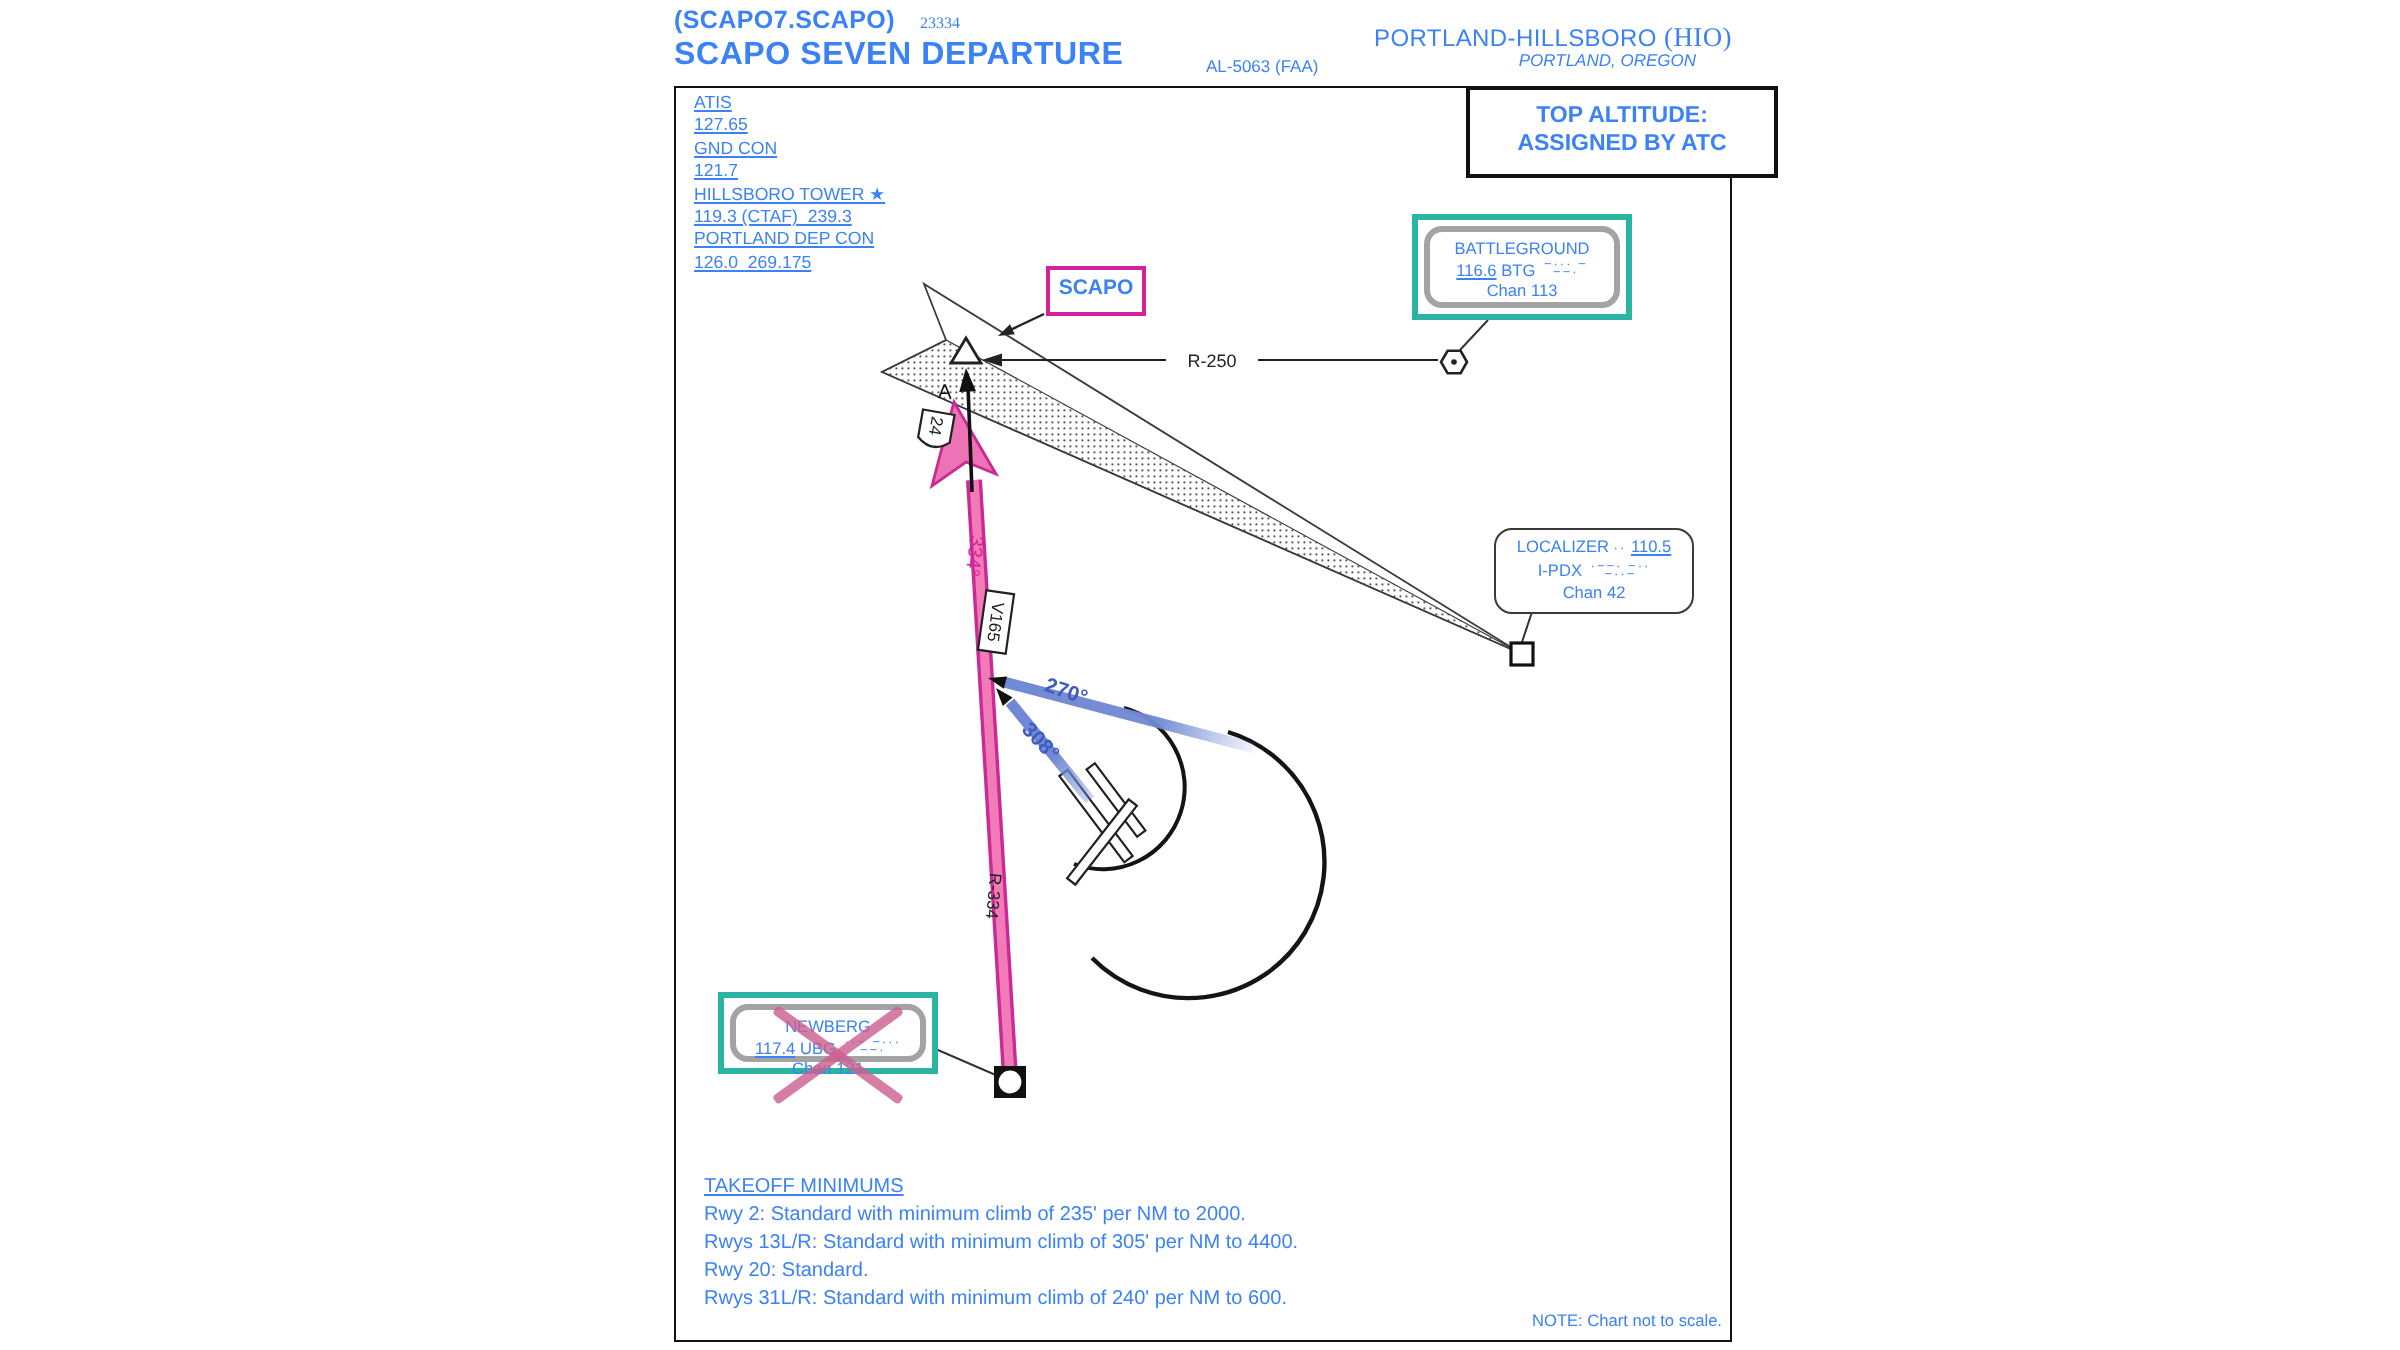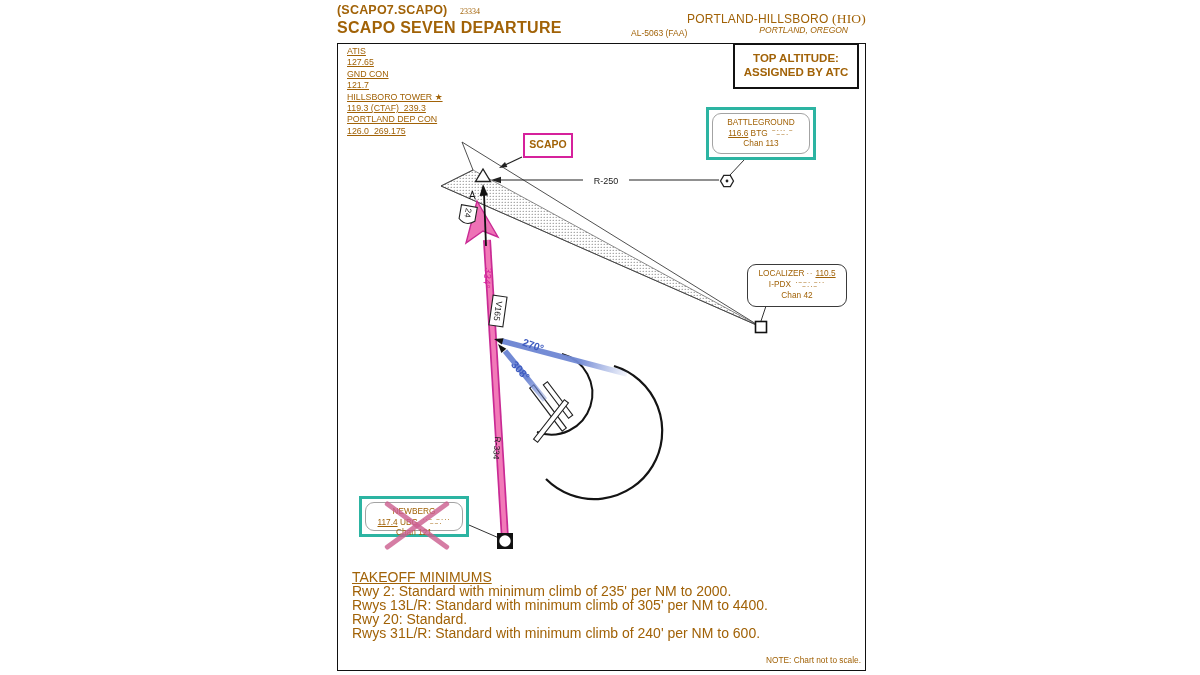--- a/index.html
+++ b/index.html
@@ -1,53 +1,53 @@
 <!DOCTYPE html>
 <html><head>
 <meta charset="utf-8">
 <style>
   html,body{margin:0;padding:0;background:#fff;}
   .page{position:relative;width:1200px;height:675px;background:#fff;overflow:hidden;
-        font-family:"Liberation Sans",sans-serif;color:#a16207;}
+        font-family:"Liberation Sans",sans-serif;color:#3b82f6;}
   .abs{position:absolute;}
   .pre{white-space:pre;text-decoration:underline;}
   
   .proc-code{left:337px;top:3px;font-size:12.5px;font-weight:600;letter-spacing:.2px;}
   .edition{left:460px;top:7px;font-size:8px;font-family:Liberation Serif, serif;}
   .proc-name{left:337px;top:19px;font-size:16px;font-weight:600;letter-spacing:.3px;}
-  .chart-ref{left:603px;top:28px;font-size:8.5px;margin-left:28px;}
+  .chart-ref{left:603px;top:28px;font-size:8.5px;}
   .airport{right:334px;top:11px;font-size:12px;text-align:right;letter-spacing:.2px;}
   .airport .serif{font-family:"Liberation Serif",serif;font-size:13.5px;}
   .city{right:352px;top:25px;font-size:8.5px;text-align:right;font-style:italic;}
   
   .chart-frame{left:337px;top:43px;width:529px;height:628px;border:1.6px solid #111;box-sizing:border-box;}
-  .top-alt{left:733px;top:43px;width:126px;height:46px;border:2.2px solid #111;background:#fff;
+  .top-alt{left:733px;top:43px;width:156px;height:46px;border:2.2px solid #111;background:#fff;
            box-sizing:border-box;text-align:center;font-weight:bold;font-size:11.5px;line-height:14px;padding-top:6px;}
   .comms{left:347px;top:46px;font-size:8.8px;line-height:11.4px;}
   
   .navbox-outer{border:3px solid #2cb4a2;background:#fff;padding:3px;box-sizing:border-box;}
-  .navbox-inner{position:relative;border:1px solid #a3a3a3;border-radius:9px;background:#fff;height:100%;
+  .navbox-inner{position:relative;border:3px solid #a3a3a3;border-radius:9px;background:#fff;height:100%;
                 box-sizing:border-box;text-align:center;font-size:8.3px;line-height:10.6px;padding-top:3px;}
   .navbox-solo{border:1.2px solid #3a3a3a;border-radius:9px;background:#fff;box-sizing:border-box;
                text-align:center;font-size:8.3px;line-height:10.4px;padding-top:3px;}
   .bg-box{left:706px;top:107px;width:110px;height:53px;}
   .loc-box{left:747px;top:264px;width:100px;height:43px;}
   .nb-box{left:359px;top:496px;width:110px;height:41px;}
   .u{text-decoration:underline;}
   .morse{display:inline-block;vertical-align:middle;font-size:6.5px;line-height:4.2px;letter-spacing:1px;margin-left:2px;}
   .morse span{display:block;}
   .morse-inline{font-size:6.5px;letter-spacing:1px;}
   .nx{position:absolute;width:78px;height:5px;background:#cc6090;opacity:.82;left:12px;top:20px;border-radius:2px;}
   .nx1{transform:rotate(36deg);}
   .nx2{transform:rotate(-36deg);}
   
   .scapo-box{left:523px;top:133px;width:50px;height:25px;border:2.6px solid #d6219c;background:#fff;
              box-sizing:border-box;text-align:center;font-size:10.5px;font-weight:600;line-height:19px;}
   
-  .minimums{left:352px;top:570px;font-size:14px;line-height:14.1px;}
+  .minimums{left:352px;top:587px;font-size:10px;line-height:14.1px;}
   .minimums .title{text-decoration:underline;}
   .note{right:339px;top:655px;font-size:8.3px;text-align:right;}
   .chart-svg{position:absolute;left:0;top:0;width:1200px;height:675px;}
   svg text{font-family:"Liberation Sans",sans-serif;}
 </style>
 </head>
 <body>
 
 <div class="page">
 

